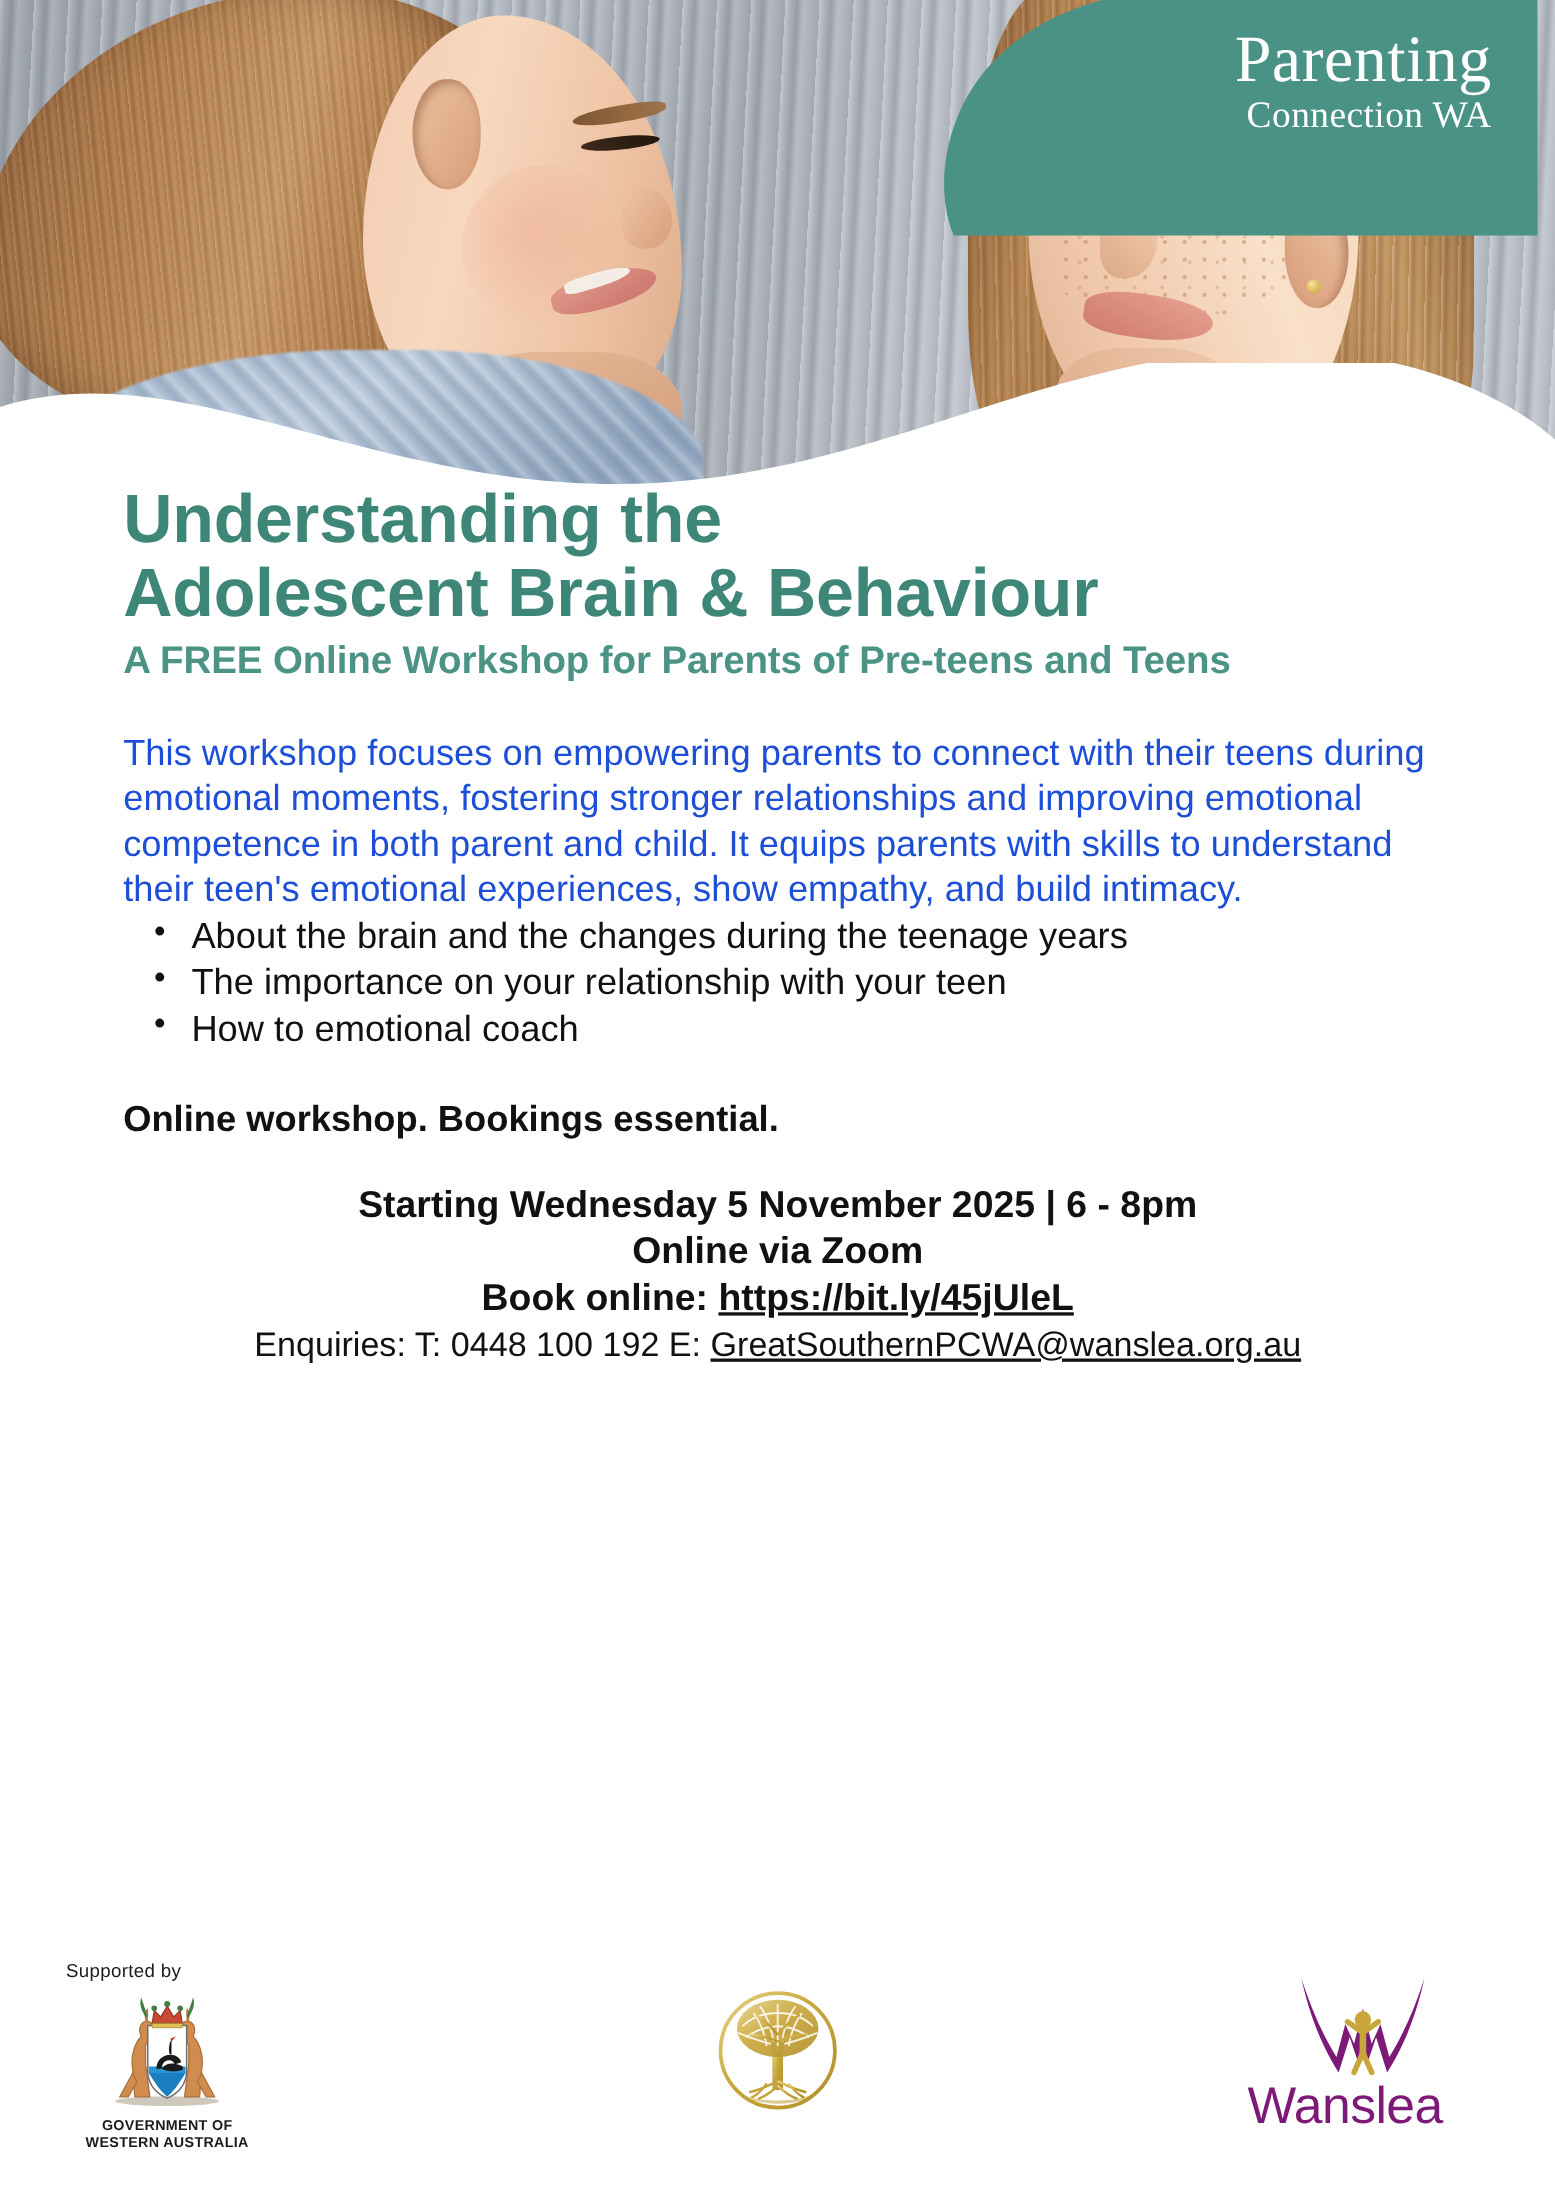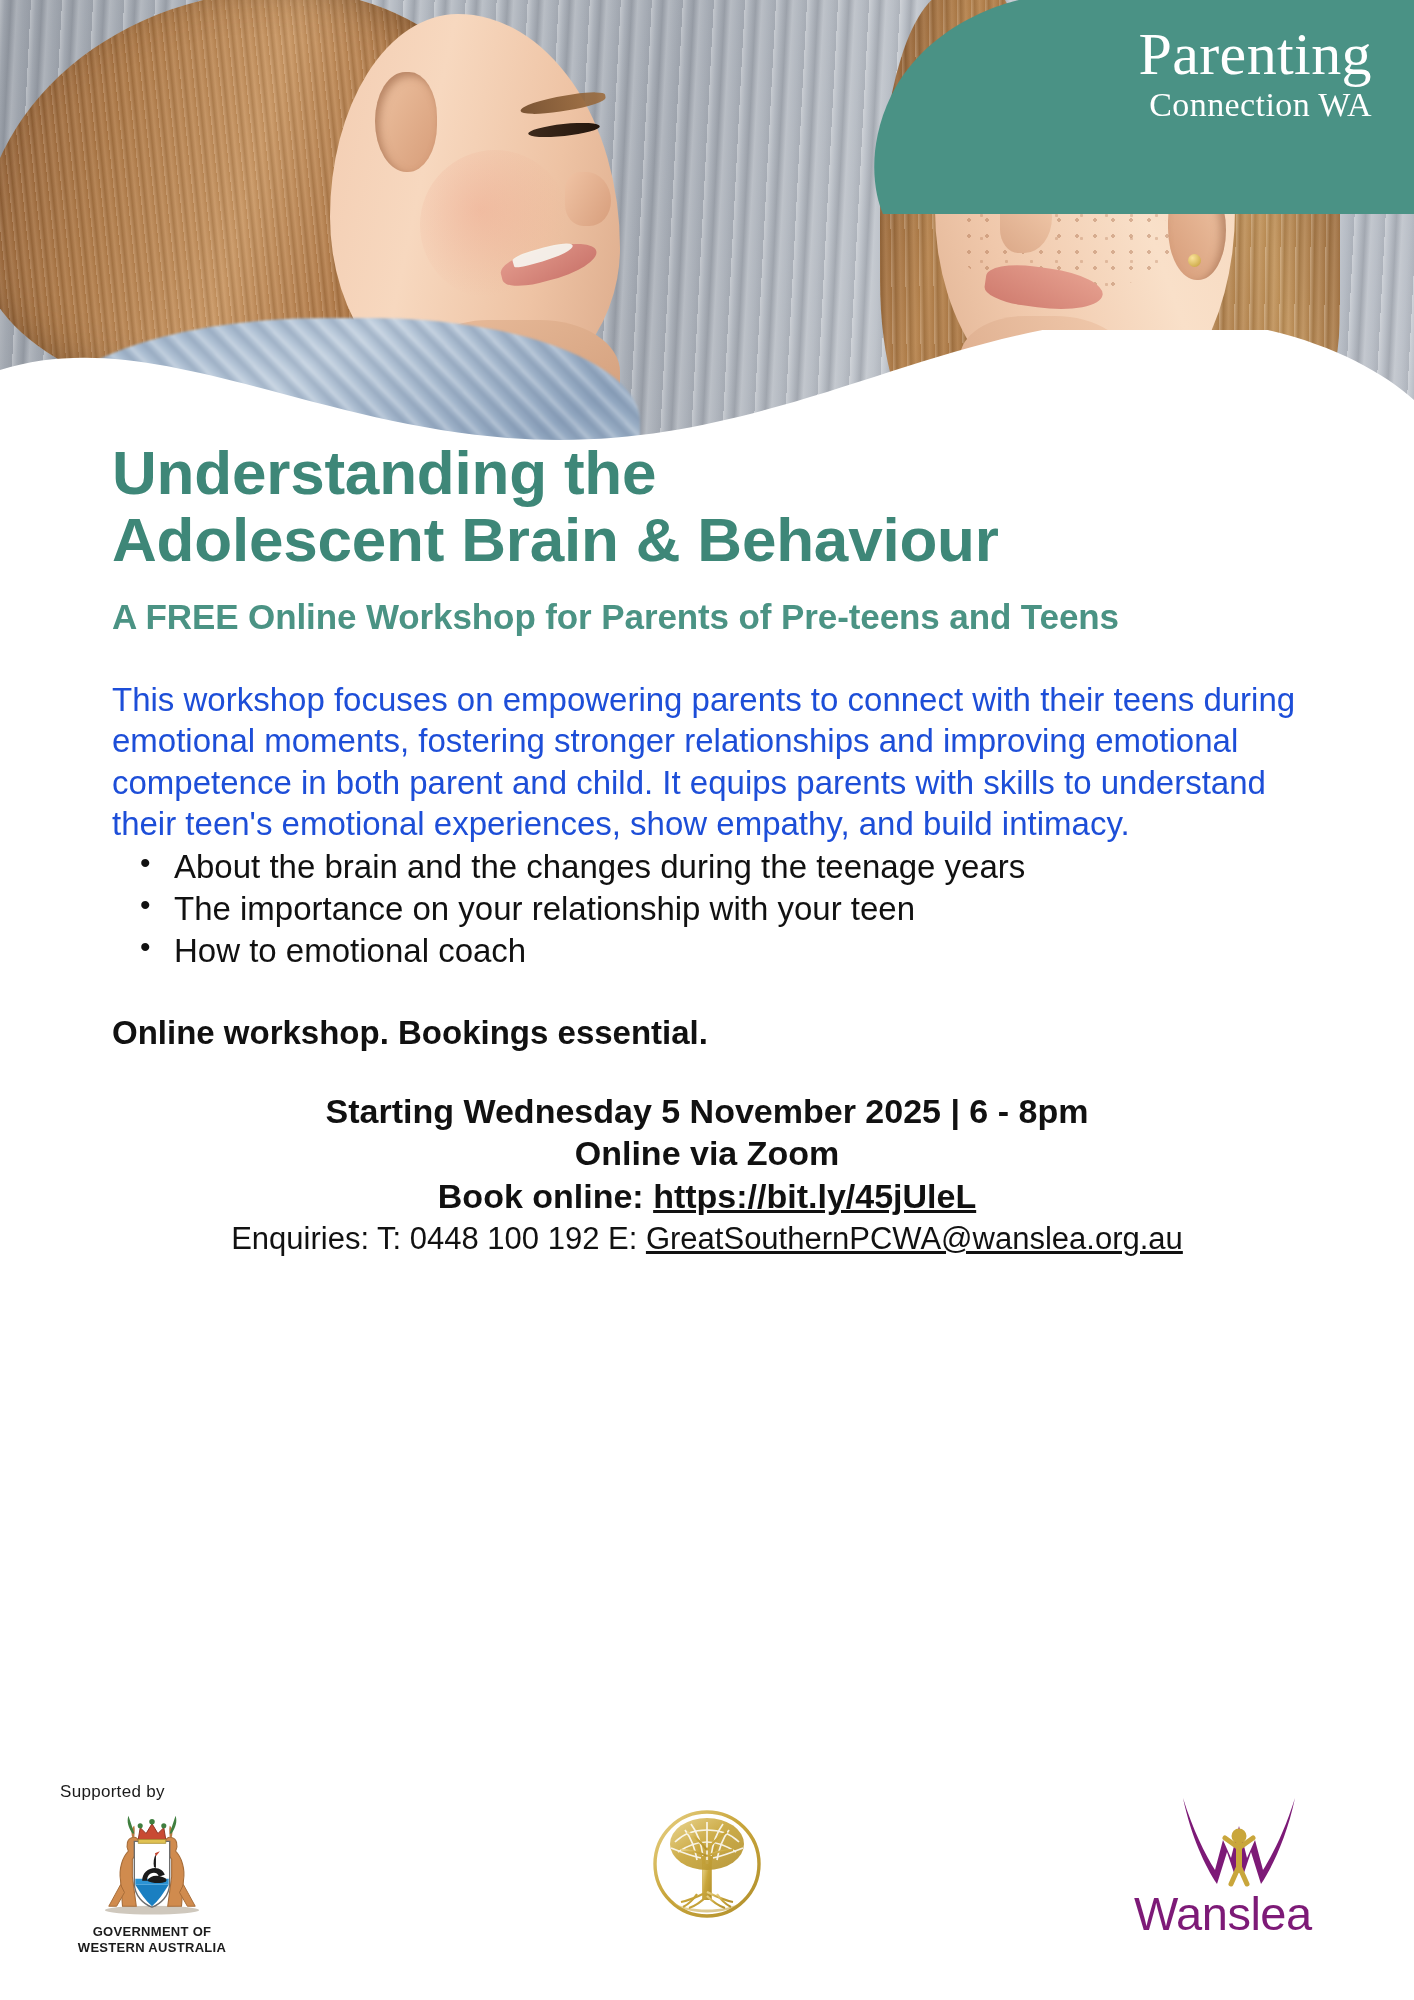--- a/index.html
+++ b/index.html
@@ -184,21 +184,21 @@
   }
   .d-earring {
     position:absolute; left:1188px; top:254px; width:13px; height:13px;
     border-radius:50%;
     background:radial-gradient(circle at 34% 30%, #fae39a, #c29b34);
   }
   .hero-blur { position:absolute; inset:0; backdrop-filter:blur(0.4px); }
 
   
   .badge {
-    position:absolute; right:0; top:0; width:545px; height:240px;
+    position:absolute; right:16px; top:0; width:545px; height:240px;
     overflow:hidden;
   }
   .badge svg { display:block; width:545px; height:240px; }
   .badge-text {
     position:absolute; right:42px; top:24px; text-align:right;
     font-family:"Liberation Serif", serif; color:#ffffff; line-height:1;
   }
   .badge-t1 { font-size:60px; letter-spacing:.4px; }
   .badge-t2 { font-size:34px; letter-spacing:.4px; margin-top:4px; }
 
@@ -209,21 +209,21 @@
   
   .content { position:absolute; left:0; top:440px; width:1414px; padding:0 112px; }
 
   .title {
     color:#3e8778; font-weight:bold; font-size:62px; line-height:1.08;
     font-stretch:condensed; letter-spacing:-0.2px;
   }
   .title .l2 { display:block; }
   .subtitle {
     color:#4b9384; font-weight:bold; font-size:35px; line-height:1.18;
-    margin-top:22px; font-stretch:condensed; letter-spacing:-0.1px;
+    margin-top:6px; font-stretch:condensed; letter-spacing:-0.1px;
   }
 
   .para {
     font-size:33px; line-height:1.25; margin-top:42px; color:#1d4ed8;
     font-stretch:condensed;
   }
   .lead-in { font-size:33px; line-height:1.25; margin-top:36px; font-stretch:condensed; }
   .bullets { list-style:none; margin-top:2px; }
   .bullets li {
     font-size:33px; line-height:1.27; padding-left:62px; position:relative;

